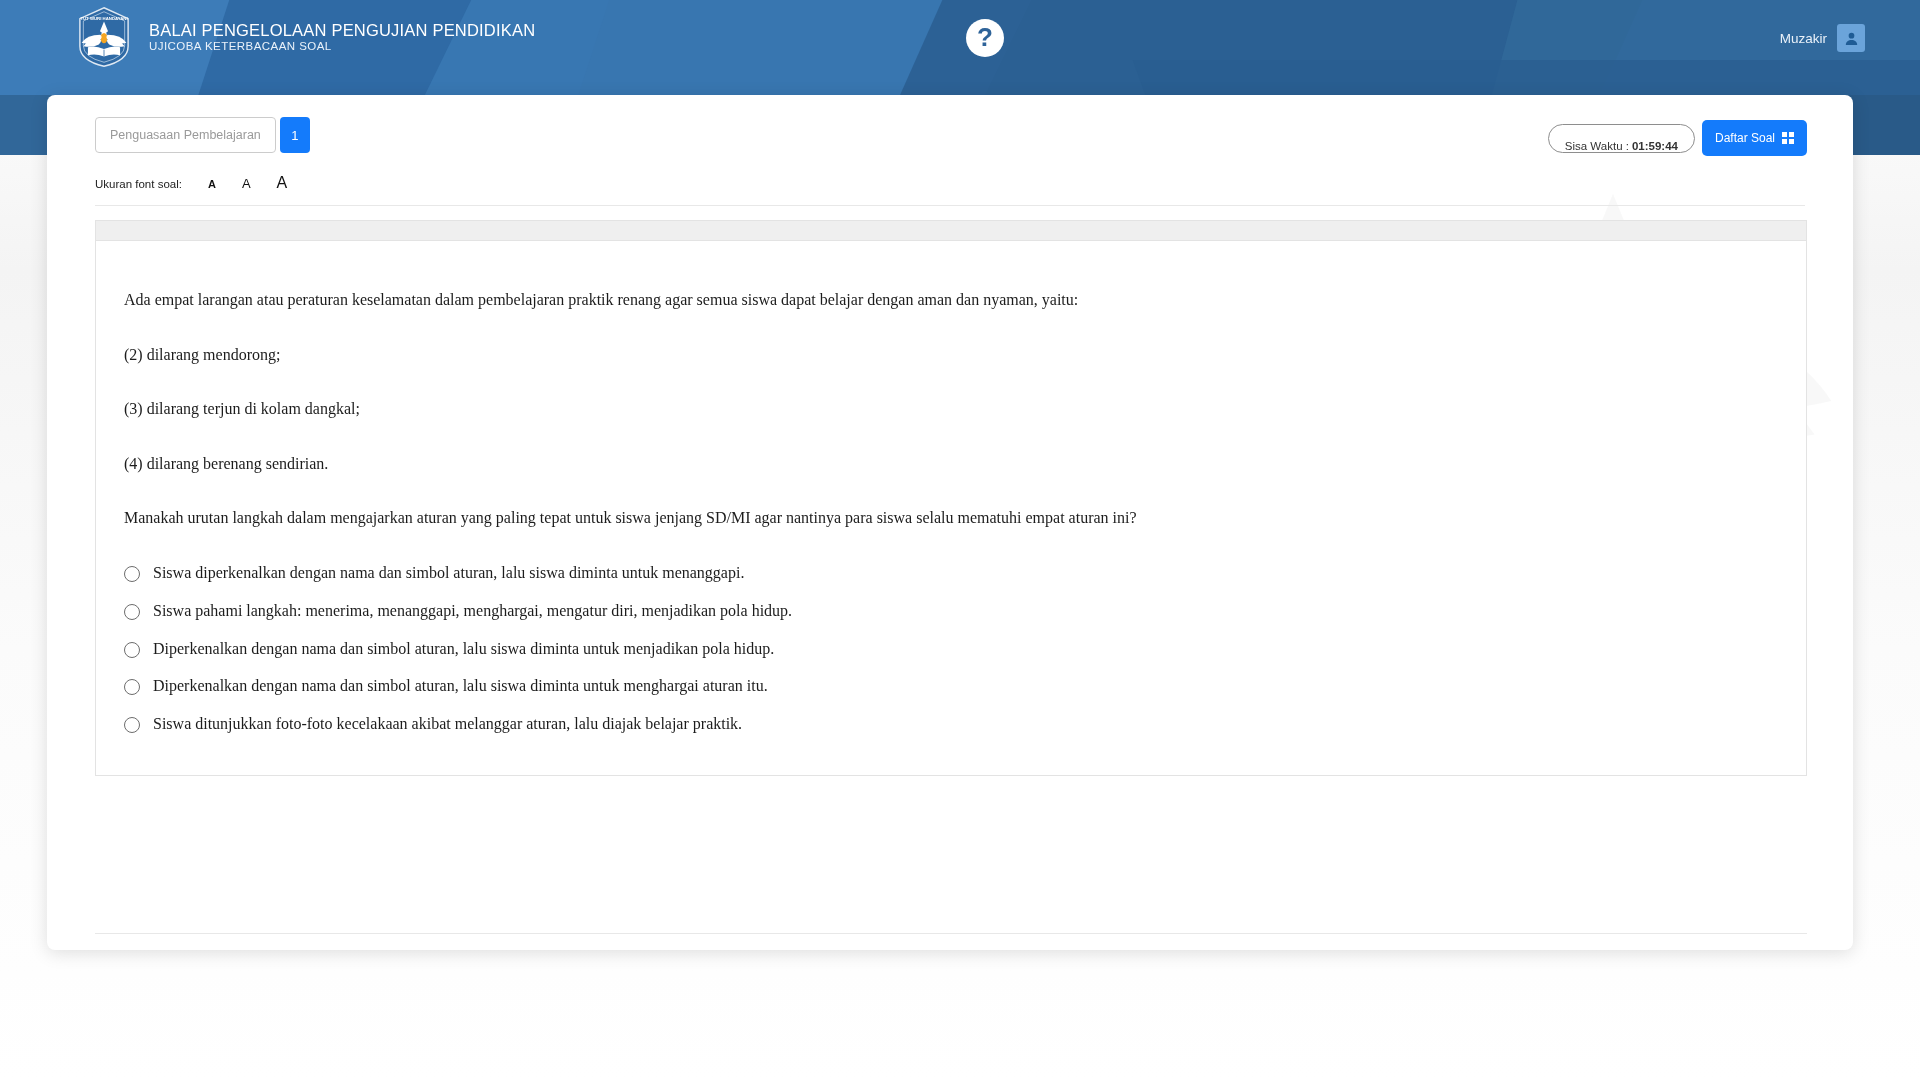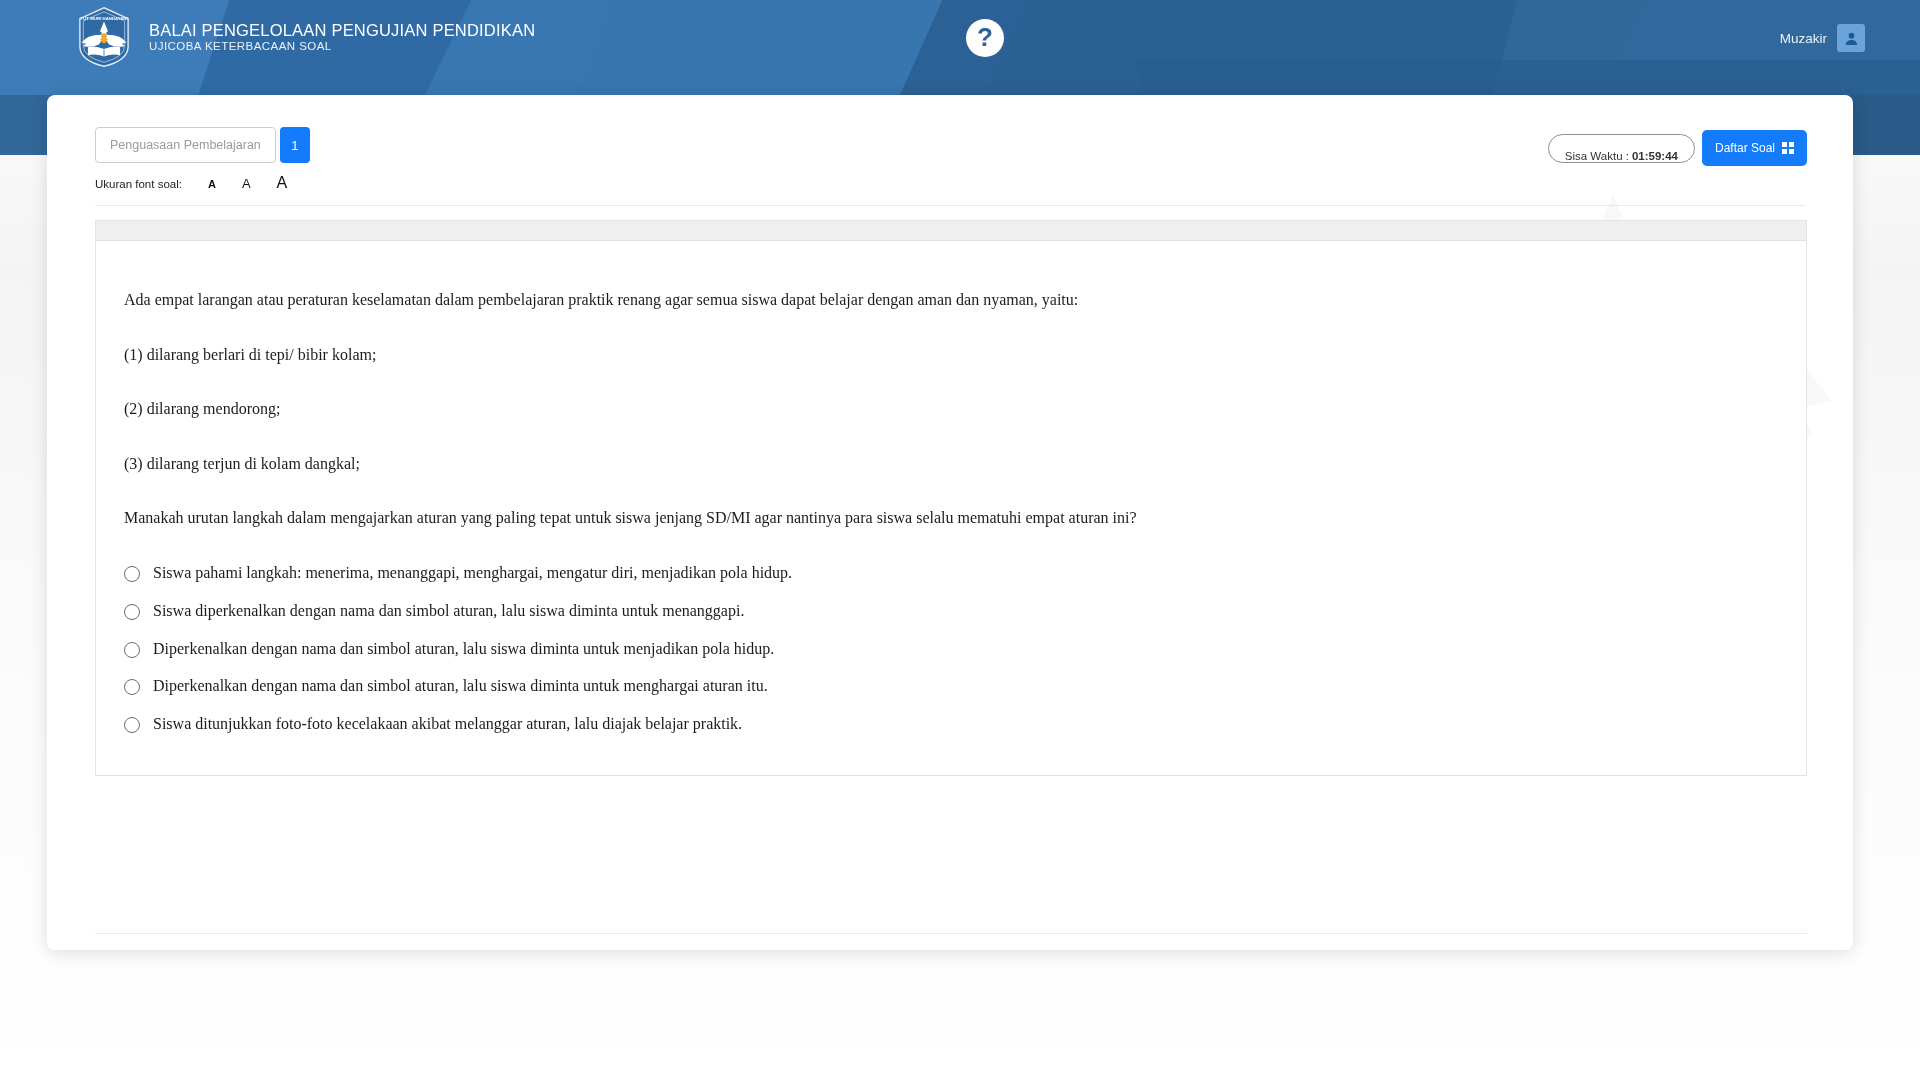--- a/index.html
+++ b/index.html
@@ -87,21 +87,21 @@
   }
   #card-watermark {
     position:absolute; right:-40px; top:-60px;
     width:560px; height:620px; opacity:.5;
     pointer-events:none;
   }
 
   
   #exam-toolbar {
     position:absolute; left:0; top:0; width:100%;
-    height:72px; padding:32px 46px 0 48px;
+    height:72px; padding:22px 46px 0 48px;
     display:flex; align-items:flex-start; justify-content:space-between;
     z-index:3;
   }
   #toolbar-left { display:flex; align-items:stretch; }
   #subject-field {
     height:36px; min-width:172px; padding:0 14px;
     border:1px solid #ccc; border-radius:4px;
     background:#fff; color:#9a9a9a; font-size:12.5px;
     display:flex; align-items:center;
   }
@@ -270,33 +270,33 @@
     <span class="font-opt s2">A</span>
     <span class="font-opt s3">A</span>
   </div>
 
   <div id="toolbar-divider"></div>
 
   <div id="question-panel">
     <div id="question-panel-head"></div>
     <div id="question-body">
       <div class="q-para">Ada empat larangan atau peraturan keselamatan dalam pembelajaran praktik renang agar semua siswa dapat belajar dengan aman dan nyaman, yaitu:</div>
-      <div class="q-para">(1) dilarang berlari di tepi/ bibir kolam;</div>
       <div class="q-para">(2) dilarang mendorong;</div>
       <div class="q-para">(3) dilarang terjun di kolam dangkal;</div>
+      <div class="q-para">(4) dilarang berenang sendirian.</div>
       <div class="q-para">Manakah urutan langkah dalam mengajarkan aturan yang paling tepat untuk siswa jenjang SD/MI agar nantinya para siswa selalu mematuhi empat aturan ini?</div>
 
       <div id="options-list">
         <div class="option-row">
           <span class="option-radio"></span>
+          <span class="option-text">Siswa diperkenalkan dengan nama dan simbol aturan, lalu siswa diminta untuk menanggapi.</span>
+        </div>
+        <div class="option-row">
+          <span class="option-radio"></span>
           <span class="option-text">Siswa pahami langkah: menerima, menanggapi, menghargai, mengatur diri, menjadikan pola hidup.</span>
-        </div>
-        <div class="option-row">
-          <span class="option-radio"></span>
-          <span class="option-text">Siswa diperkenalkan dengan nama dan simbol aturan, lalu siswa diminta untuk menanggapi.</span>
         </div>
         <div class="option-row">
           <span class="option-radio"></span>
           <span class="option-text">Diperkenalkan dengan nama dan simbol aturan, lalu siswa diminta untuk menjadikan pola hidup.</span>
         </div>
         <div class="option-row">
           <span class="option-radio"></span>
           <span class="option-text">Diperkenalkan dengan nama dan simbol aturan, lalu siswa diminta untuk menghargai aturan itu.</span>
         </div>
         <div class="option-row">

